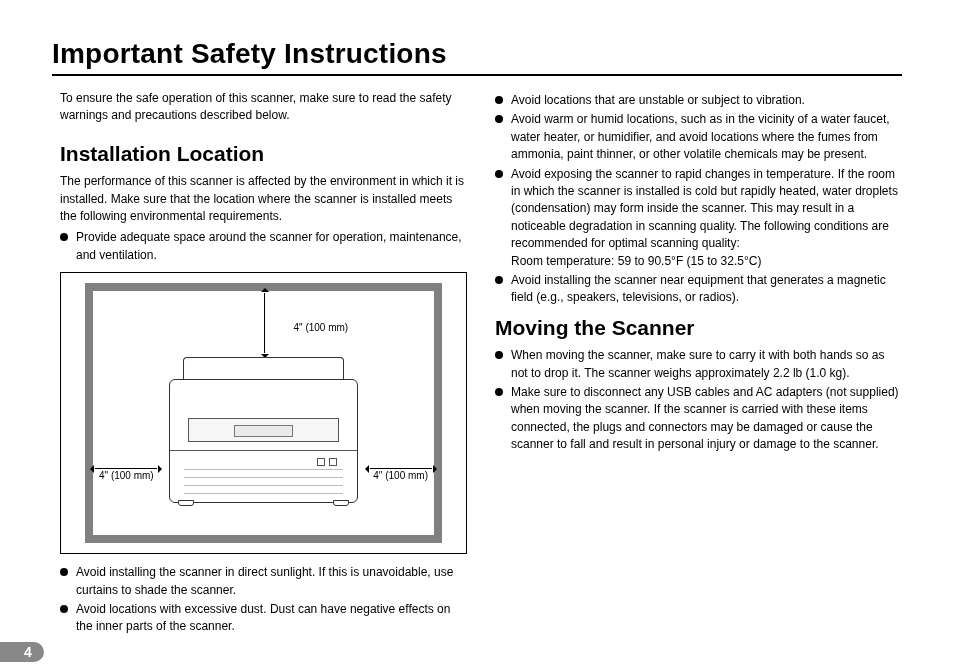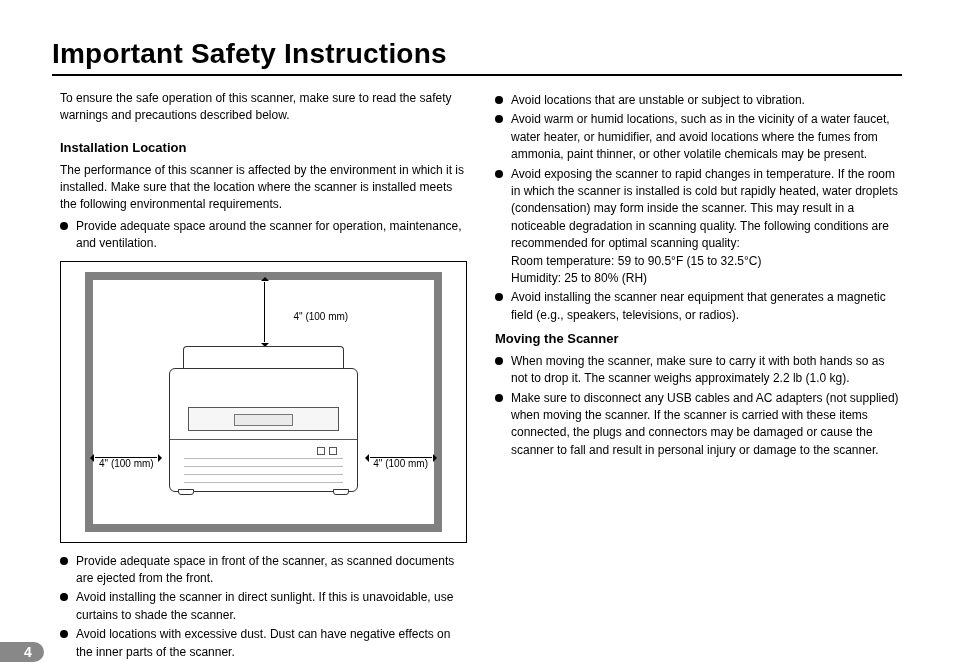--- a/index.html
+++ b/index.html
@@ -15,21 +15,21 @@
   h1.main {
     font-size: 28px; font-weight: 900;
     border-bottom: 2px solid #000;
     padding-bottom: 4px; margin-bottom: 14px;
     letter-spacing: 0.2px;
   }
   .cols { display: flex; gap: 28px; padding-left: 8px; }
   .col { flex: 1; font-size: 12px; line-height: 1.45; }
   .intro { margin-bottom: 14px; }
   h2.sec {
-    font-size: 13px; font-weight: 900;
+    font-size: 21px; font-weight: 900;
     margin: 6px 0 4px 0;
   }
   p.body { margin-bottom: 4px; }
   ul.blk { list-style: none; padding: 0; margin: 0 0 6px 0; }
   ul.blk > li { position: relative; padding-left: 16px; margin: 2px 0; }
   ul.blk > li::before {
     content: ""; position: absolute; left: 0; top: 4px;
     width: 8px; height: 8px; background: #000; border-radius: 50%;
   }
   .sub { display: block; }
@@ -154,34 +154,32 @@
                   <span></span>
                 </div>
               <div class="sc-feet-l"></div>
                 <div class="sc-feet-r"></div>
             </div>
           </div>
         </div>
       </div>
 
       <ul class="blk">
-        <li>Provide adequate space in front of the scanner, as scanned documents are ejected from the front.</li>
         <li>Avoid installing the scanner in direct sunlight. If this is unavoidable, use curtains to shade the scanner.</li>
         <li>Avoid locations with excessive dust. Dust can have negative effects on the inner parts of the scanner.</li>
       </ul>
     </div>
 
     <div class="col">
       <ul class="blk">
         <li>Avoid locations that are unstable or subject to vibration.</li>
         <li>Avoid warm or humid locations, such as in the vicinity of a water faucet, water heater, or humidifier, and avoid locations where the fumes from ammonia, paint thinner, or other volatile chemicals may be present.</li>
         <li>
           <span>Avoid exposing the scanner to rapid changes in temperature. If the room in which the scanner is installed is cold but rapidly heated, water droplets (condensation) may form inside the scanner. This may result in a noticeable degradation in scanning quality. The following conditions are recommended for optimal scanning quality:</span>
           <span class="sub">Room temperature: 59 to 90.5°F (15 to 32.5°C)</span>
-          <span class="sub">Humidity: 25 to 80% (RH)</span>
         </li>
         <li>Avoid installing the scanner near equipment that generates a magnetic field (e.g., speakers, televisions, or radios).</li>
       </ul>
 
       <h2 class="sec">Moving the Scanner</h2>
       <ul class="blk">
         <li>When moving the scanner, make sure to carry it with both hands so as not to drop it. The scanner weighs approximately 2.2 lb (1.0 kg).</li>
         <li>Make sure to disconnect any USB cables and AC adapters (not supplied) when moving the scanner. If the scanner is carried with these items connected, the plugs and connectors may be damaged or cause the scanner to fall and result in personal injury or damage to the scanner.</li>
       </ul>
     </div>

